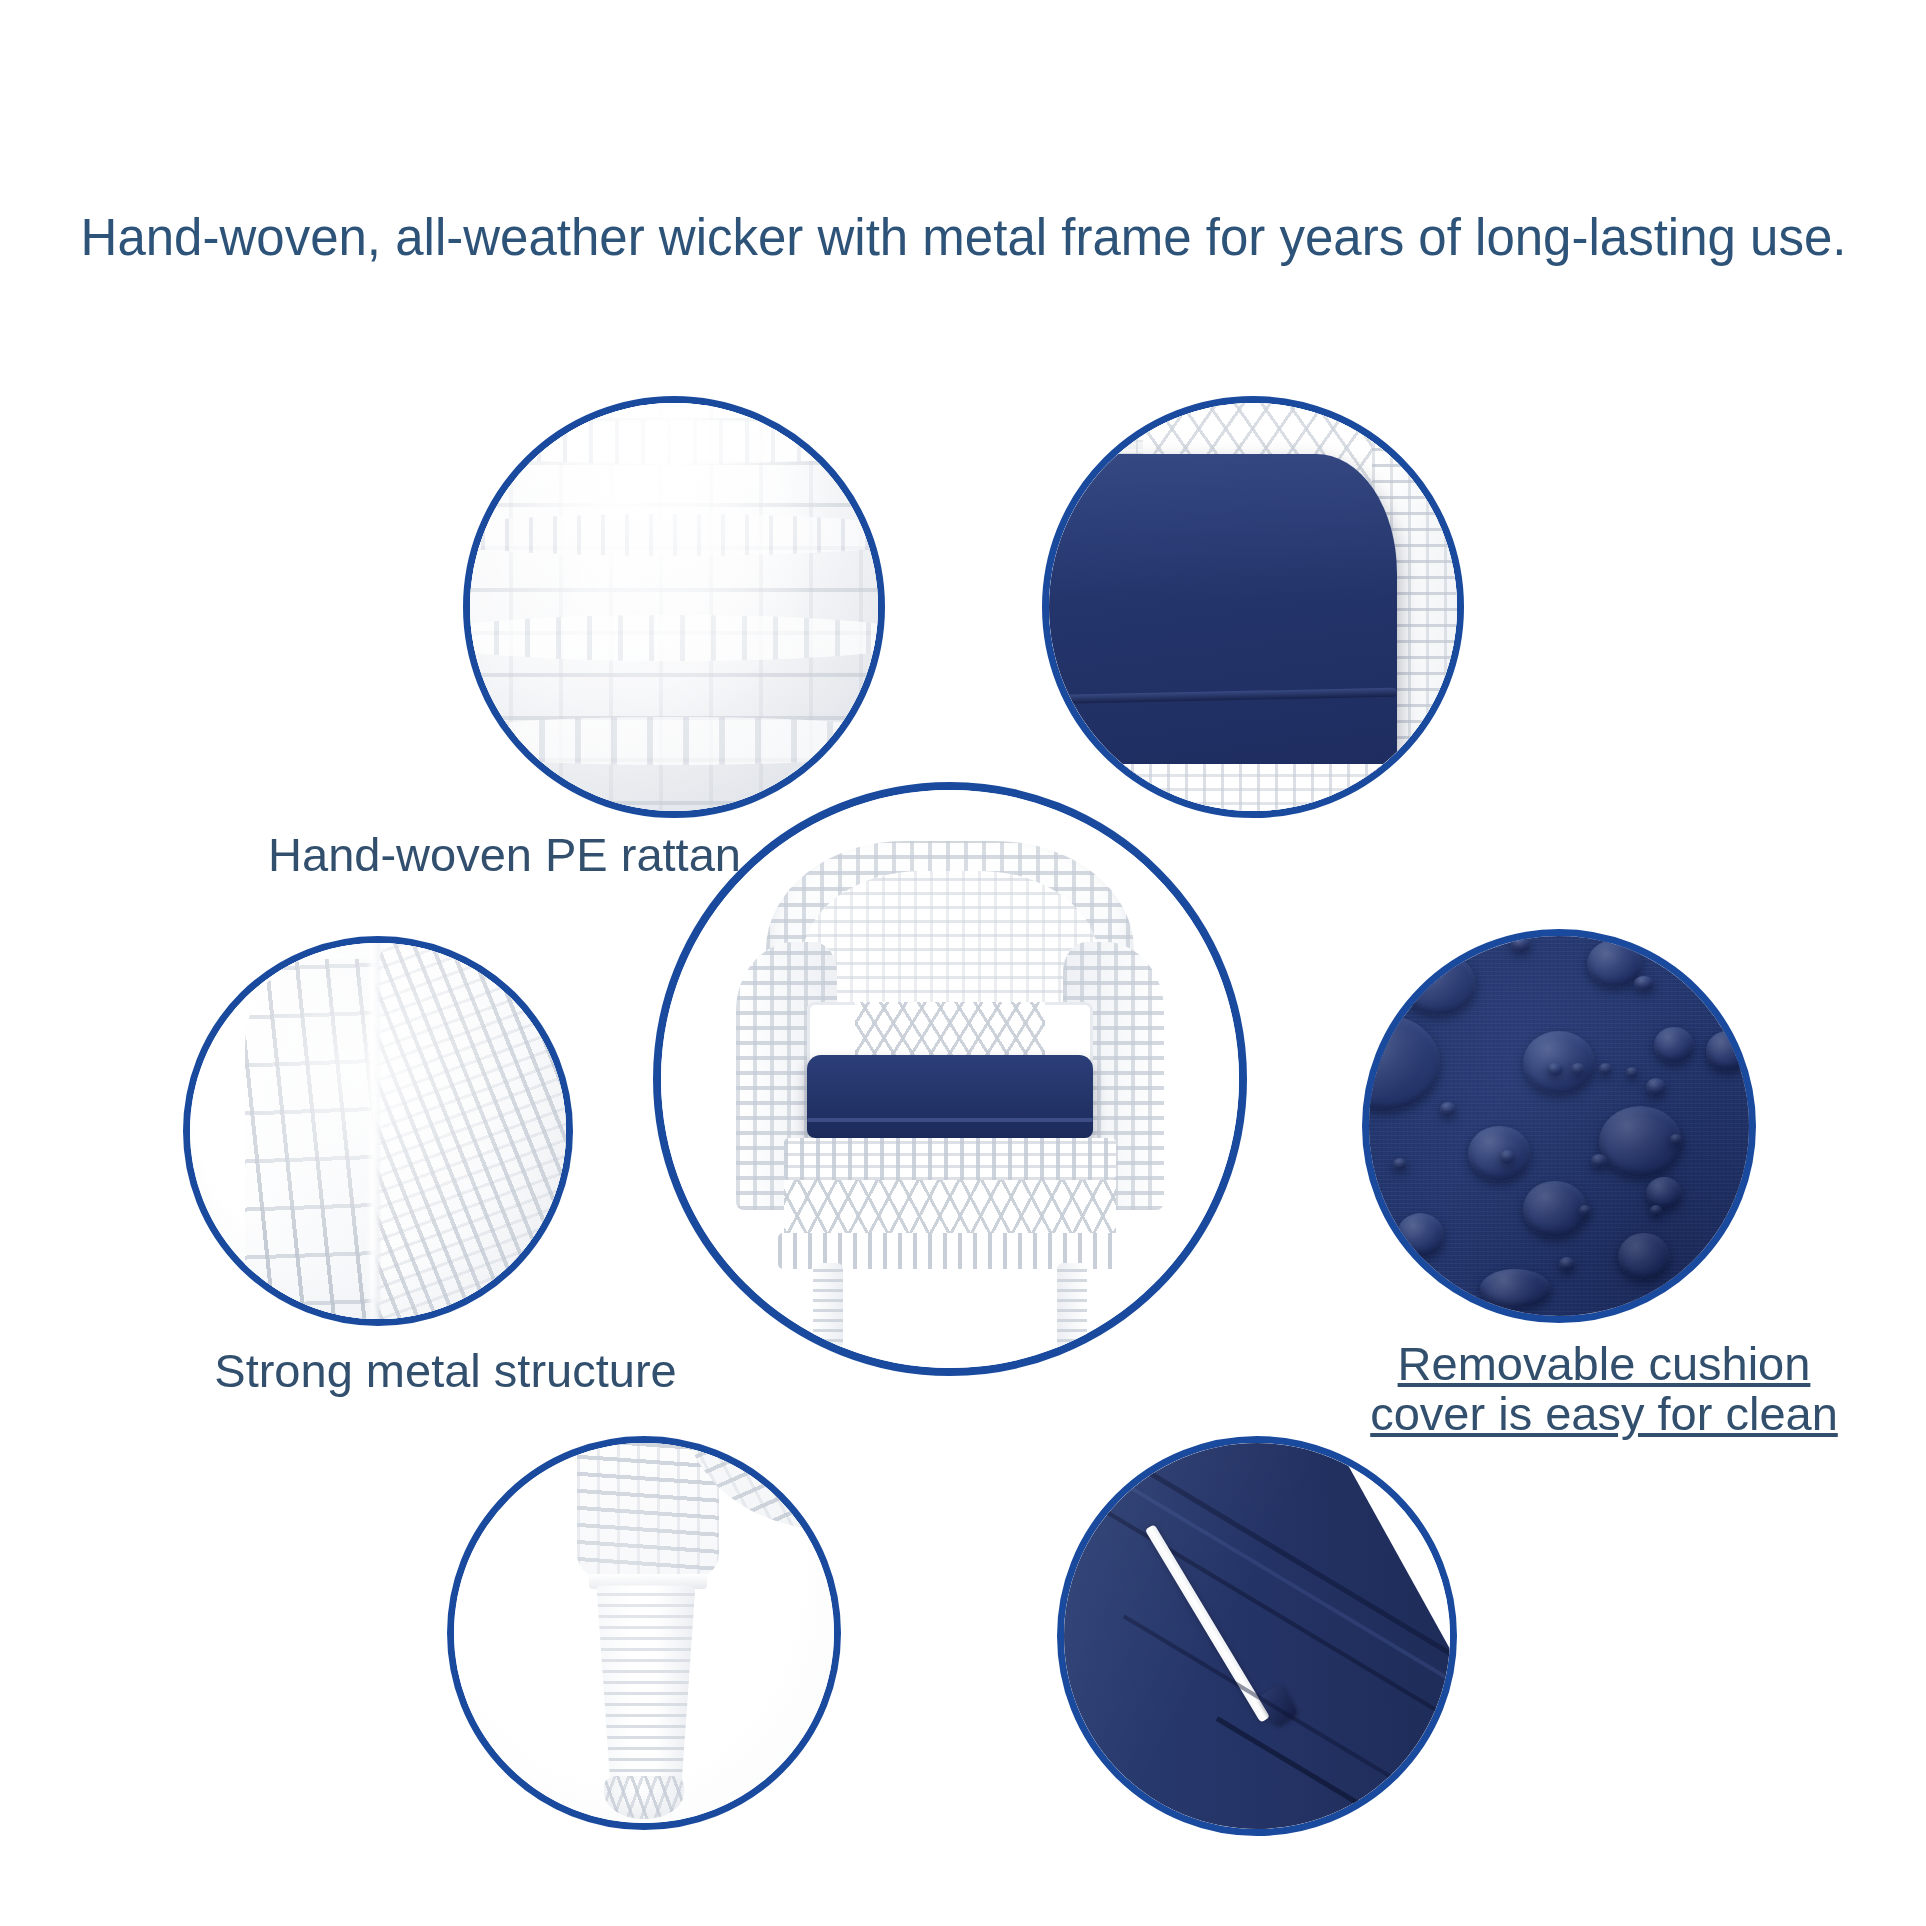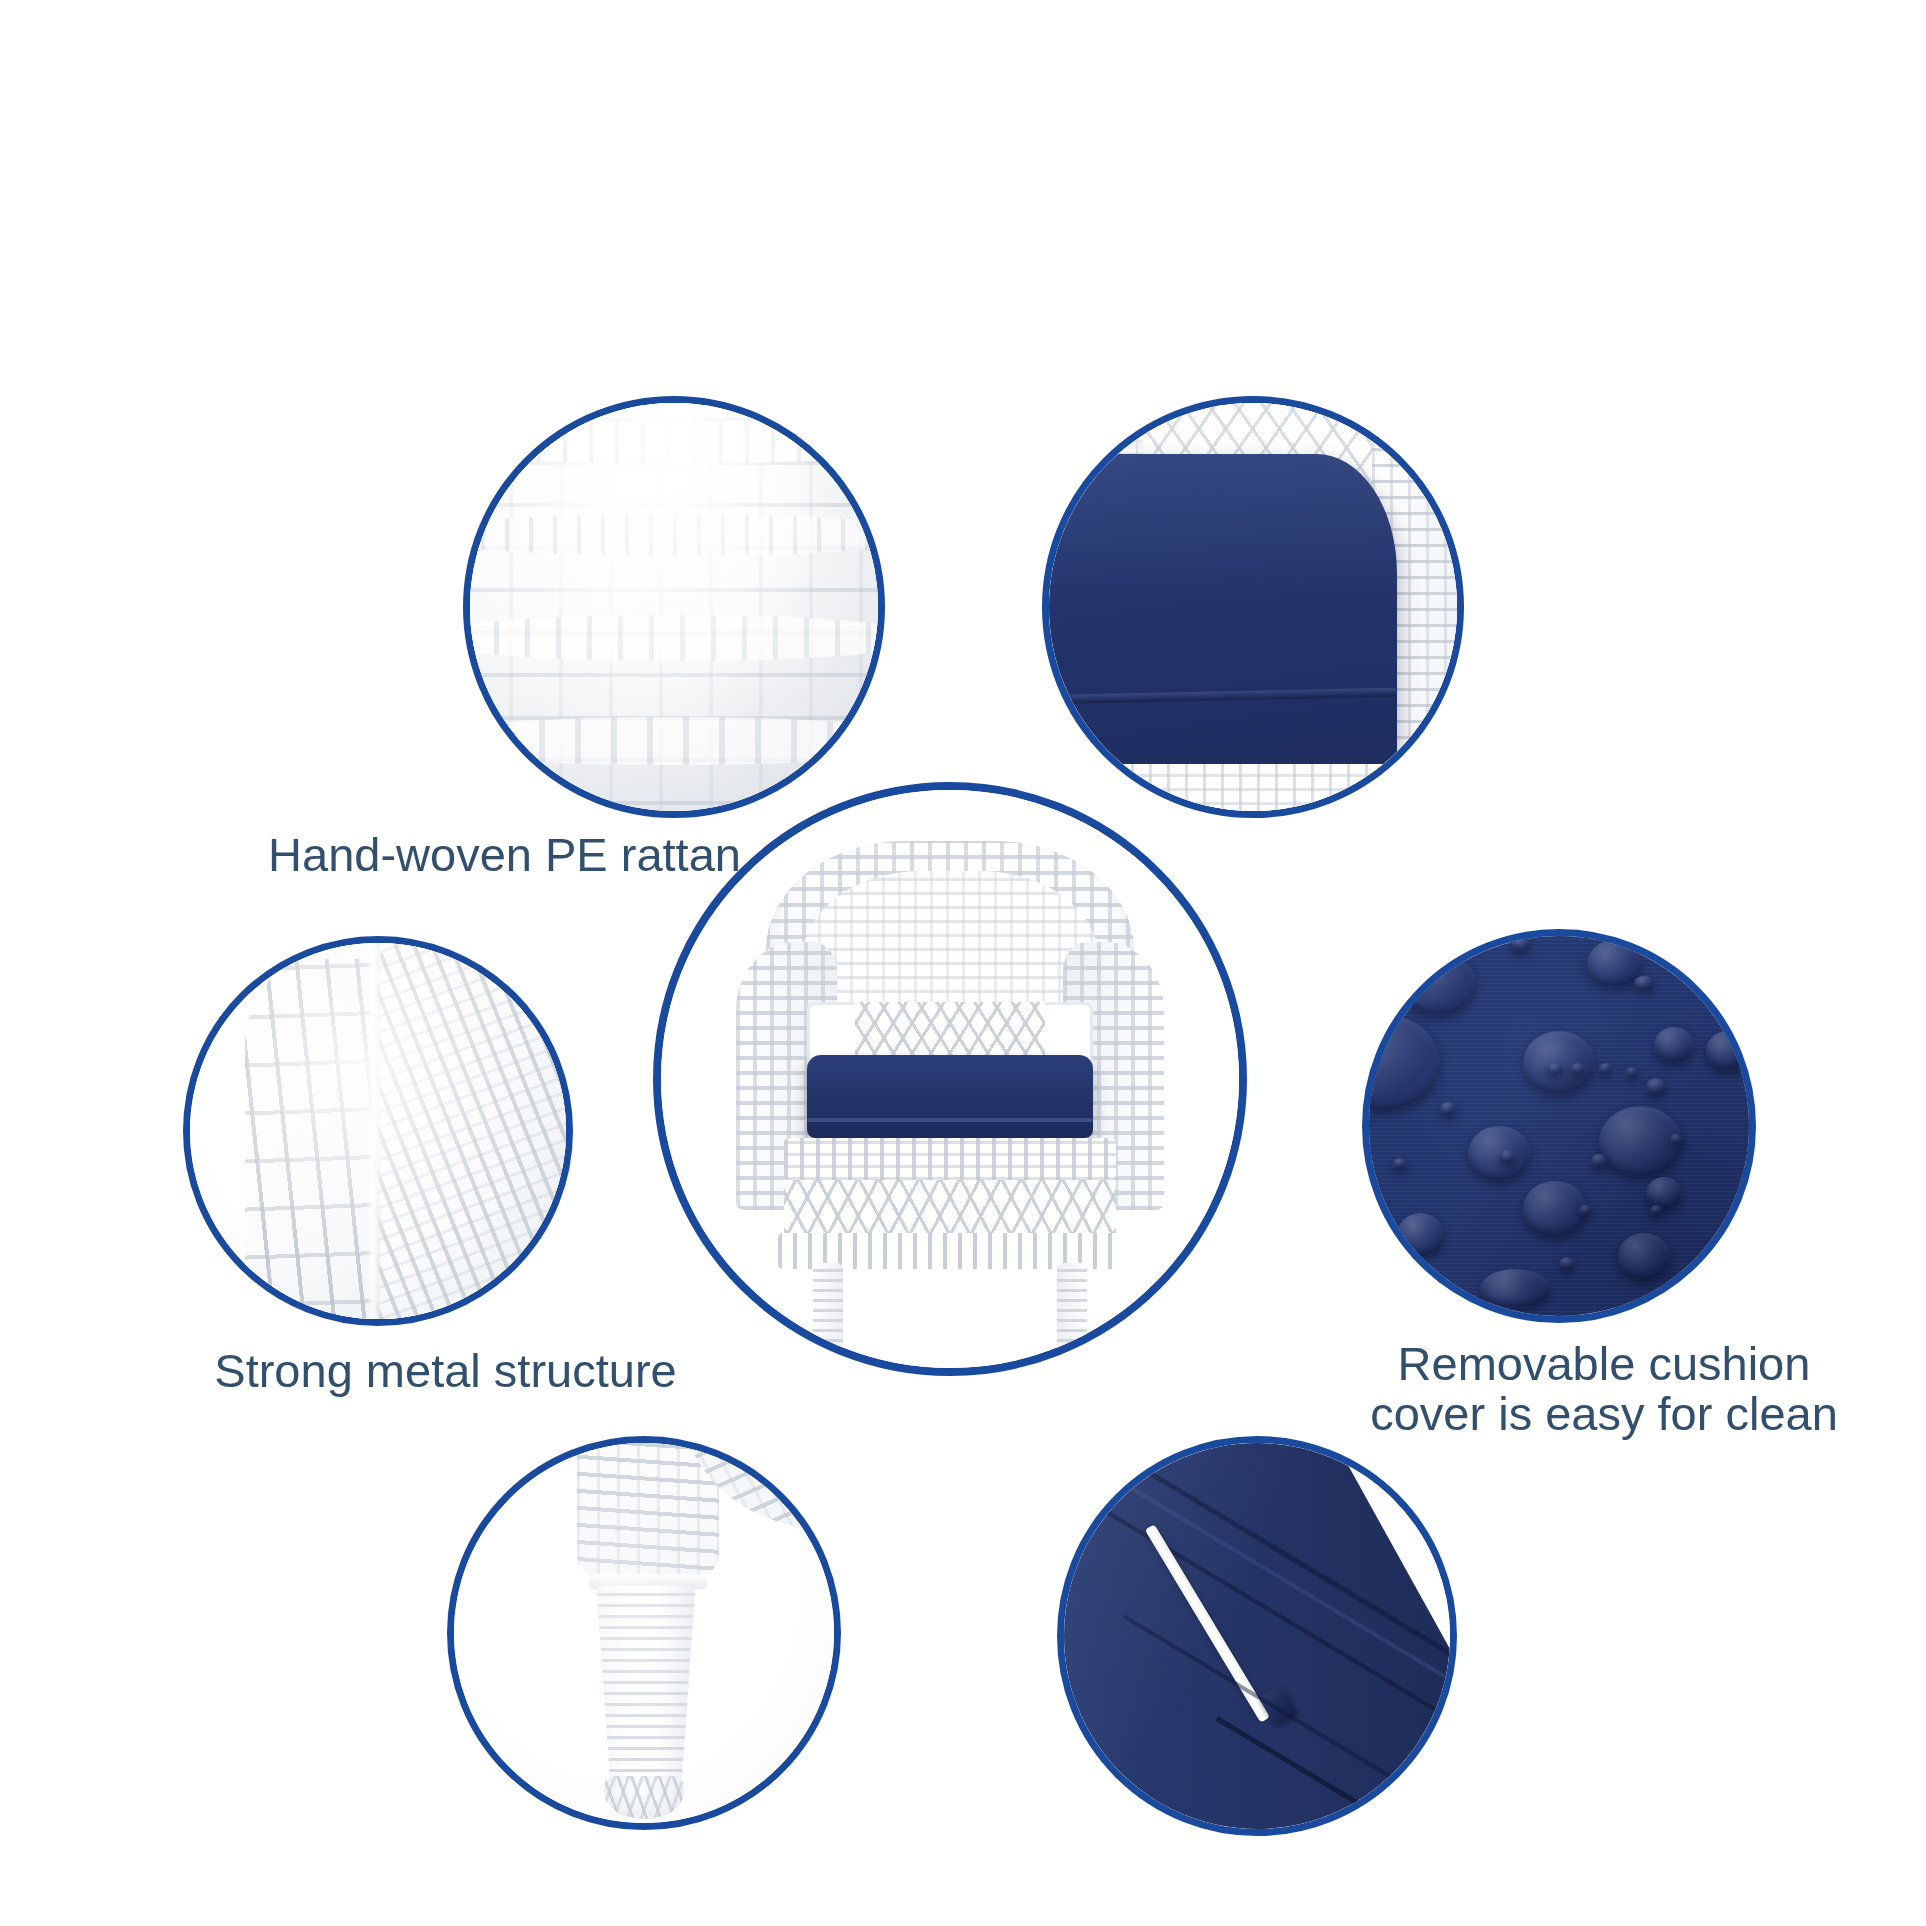--- a/index.html
+++ b/index.html
@@ -130,20 +130,21 @@
     border-radius:4px;
     box-shadow:0 0 6px rgba(0,0,0,.25);
   }
 </style>
 </head>
 <body>
 
 <div class="stage">
 
 
+  <div class="subtitle">Hand-woven, all-weather wicker with metal frame for years of long-lasting use.</div>
 
   <div class="circle" style="left:463px;top:396px;width:422px;height:422px;">
     <div class="inner">
       <div class="wicker-white basket" style="transform:scale(1.25) translateY(14px);"></div>
       <div class="shade-tl"></div>
 
       <div style="position:absolute;left:-6%;right:-6%;top:6%;height:44px;
                   background:repeating-linear-gradient(90deg,#ffffff 0 22px,#e4e7ec 22px 26px);
                   border-radius:50%/16px;opacity:.75;"></div>
       <div style="position:absolute;left:-6%;right:-6%;top:28%;height:42px;
@@ -259,21 +260,21 @@
       <div class="drop" style="left:55%;top:70%;width:3%;height:2.8%;"></div>
       <div class="drop" style="left:73%;top:70%;width:3%;height:2.8%;"></div>
       <div class="drop" style="left:50%;top:83%;width:4%;height:3.5%;"></div>
       <div class="drop" style="left:69%;top:12%;width:5%;height:4%;"></div>
       <div class="drop" style="left:30%;top:86%;width:18%;height:10%;border-radius:50%;"></div>
       <div style="position:absolute;inset:0;background:
                   radial-gradient(ellipse at 40% 30%, rgba(90,115,180,.14) 0%, rgba(0,0,0,0) 60%),
                   radial-gradient(ellipse at 80% 90%, rgba(5,10,35,.28) 0%, rgba(0,0,0,0) 55%);"></div>
     </div>
   </div>
-  <div class="lbl center" style="left:1287px;top:1339px;width:634px;">Removable cushion
+  <div class="lbl center" style="left:1287px;top:1339px;width:634px;text-decoration:underline;">Removable cushion
 cover is easy for clean</div>
 
   <div class="circle" style="left:653px;top:782px;width:594px;height:594px;border-width:8px;">
     <div class="inner chair-wrap">
 
       <div style="position:absolute;left:19%;top:10%;width:62%;height:38%;
                   background:
                     repeating-linear-gradient(0deg, rgba(198,205,214,.75) 0 4px, rgba(255,255,255,0) 4px 16px),
                     repeating-linear-gradient(90deg, rgba(190,198,209,.6) 0 4px, rgba(255,255,255,0) 4px 18px),
                     linear-gradient(180deg,#ffffff,#f2f4f7);

